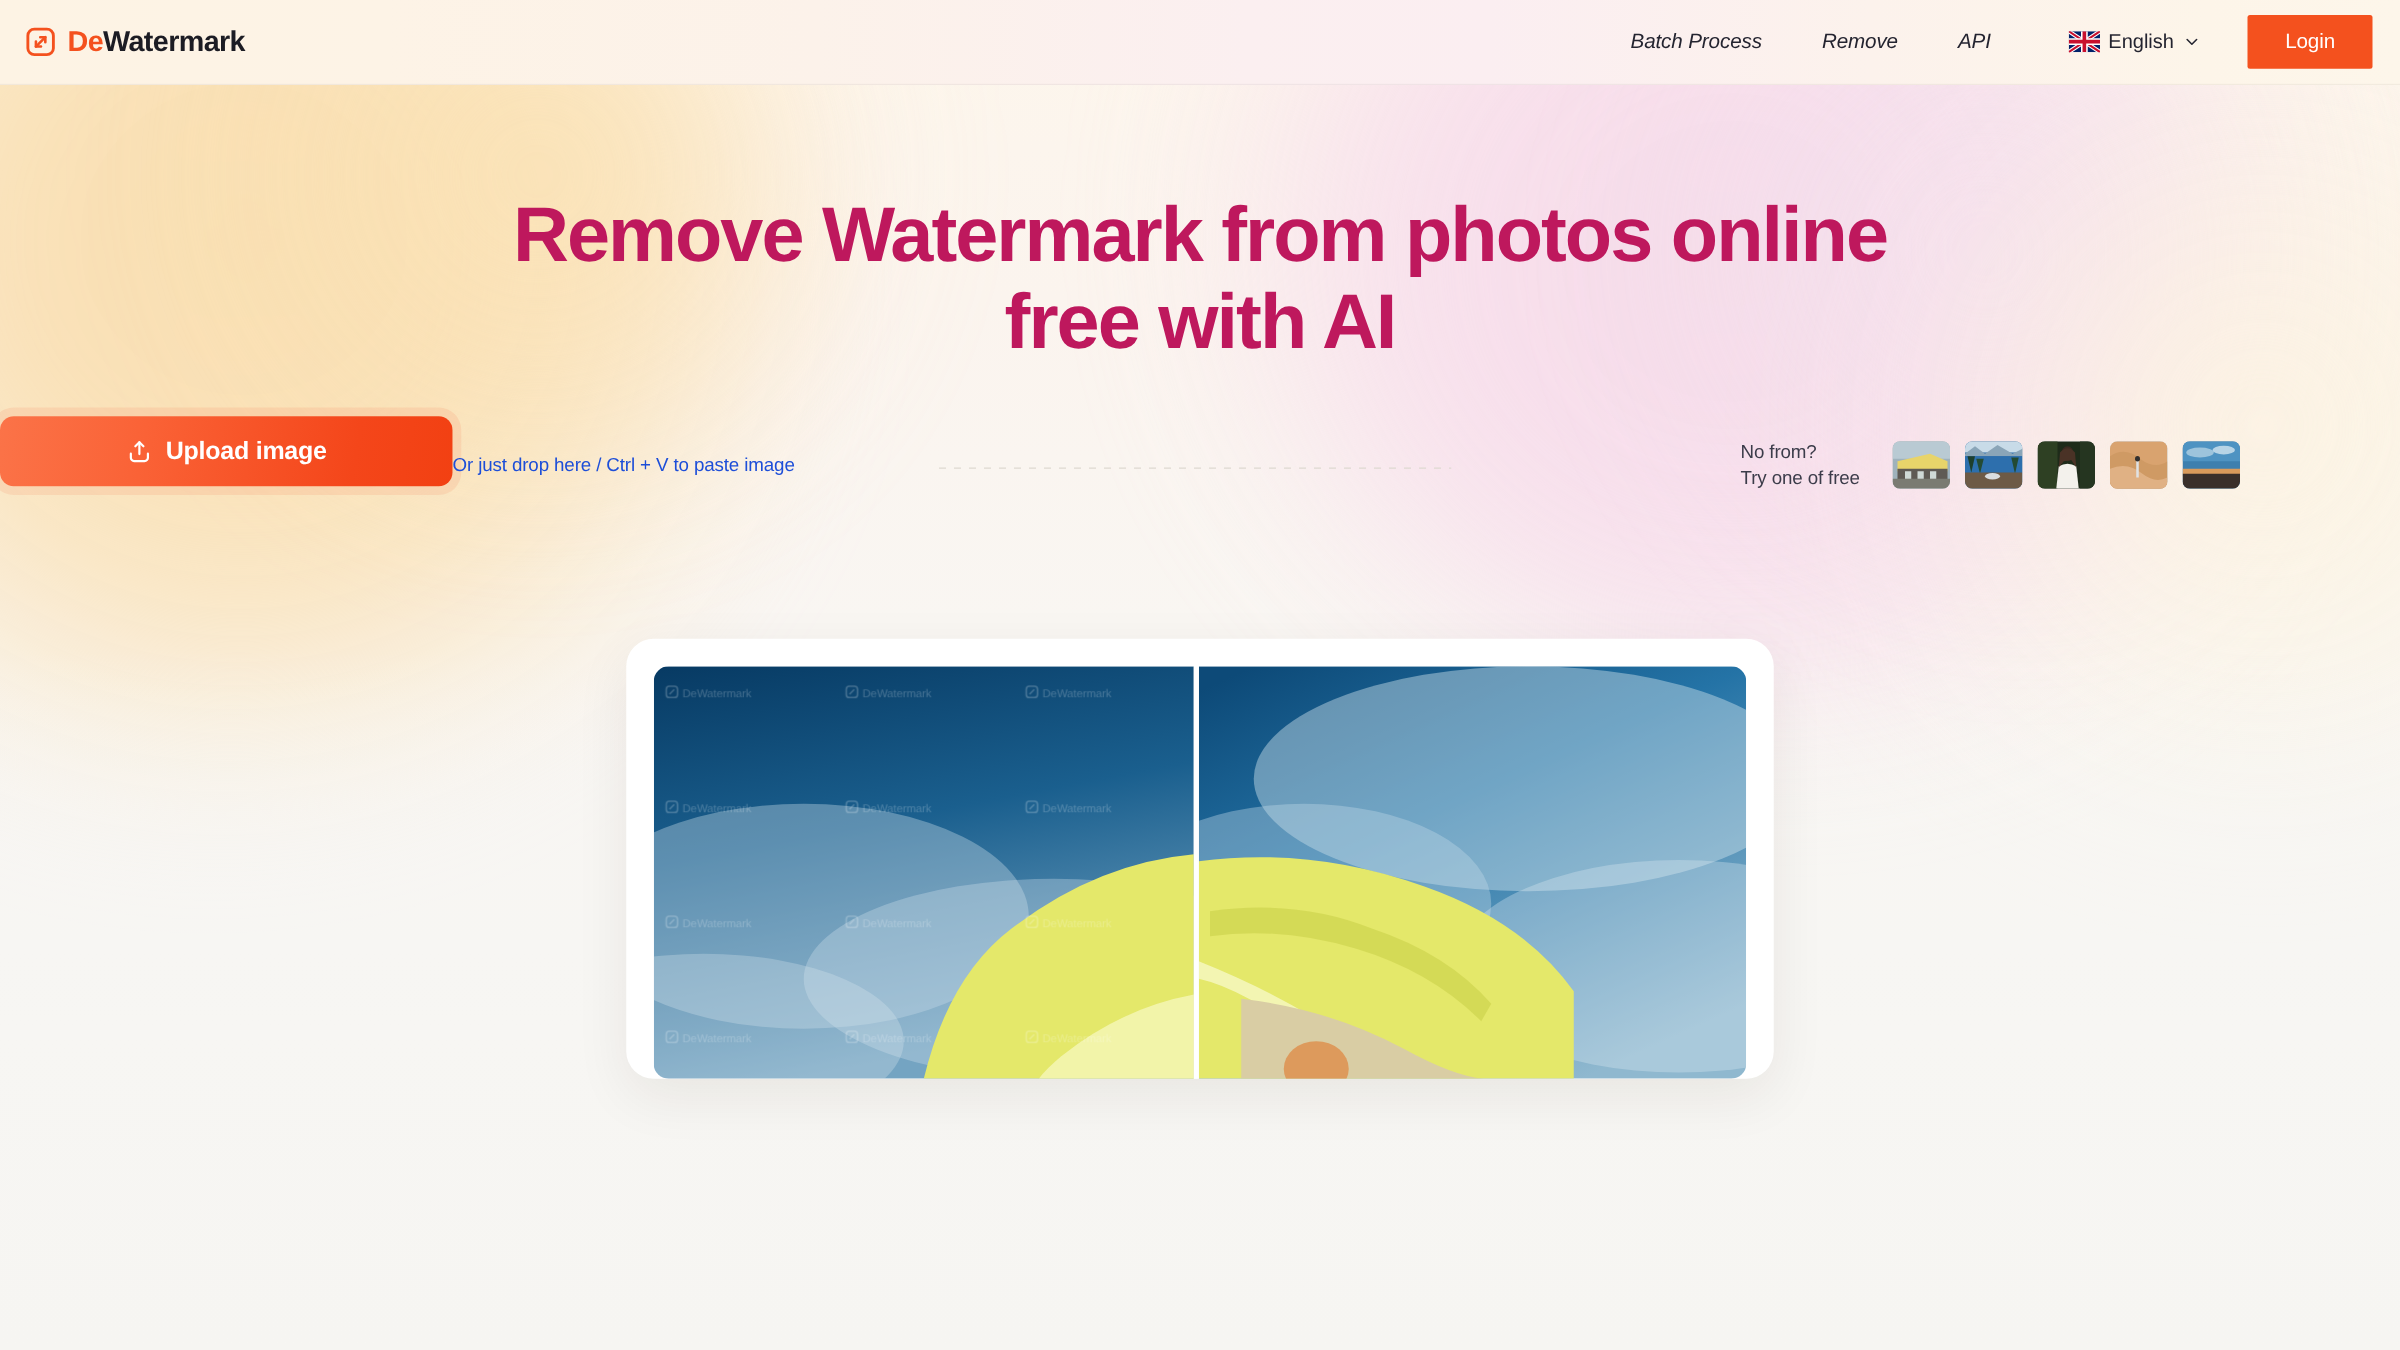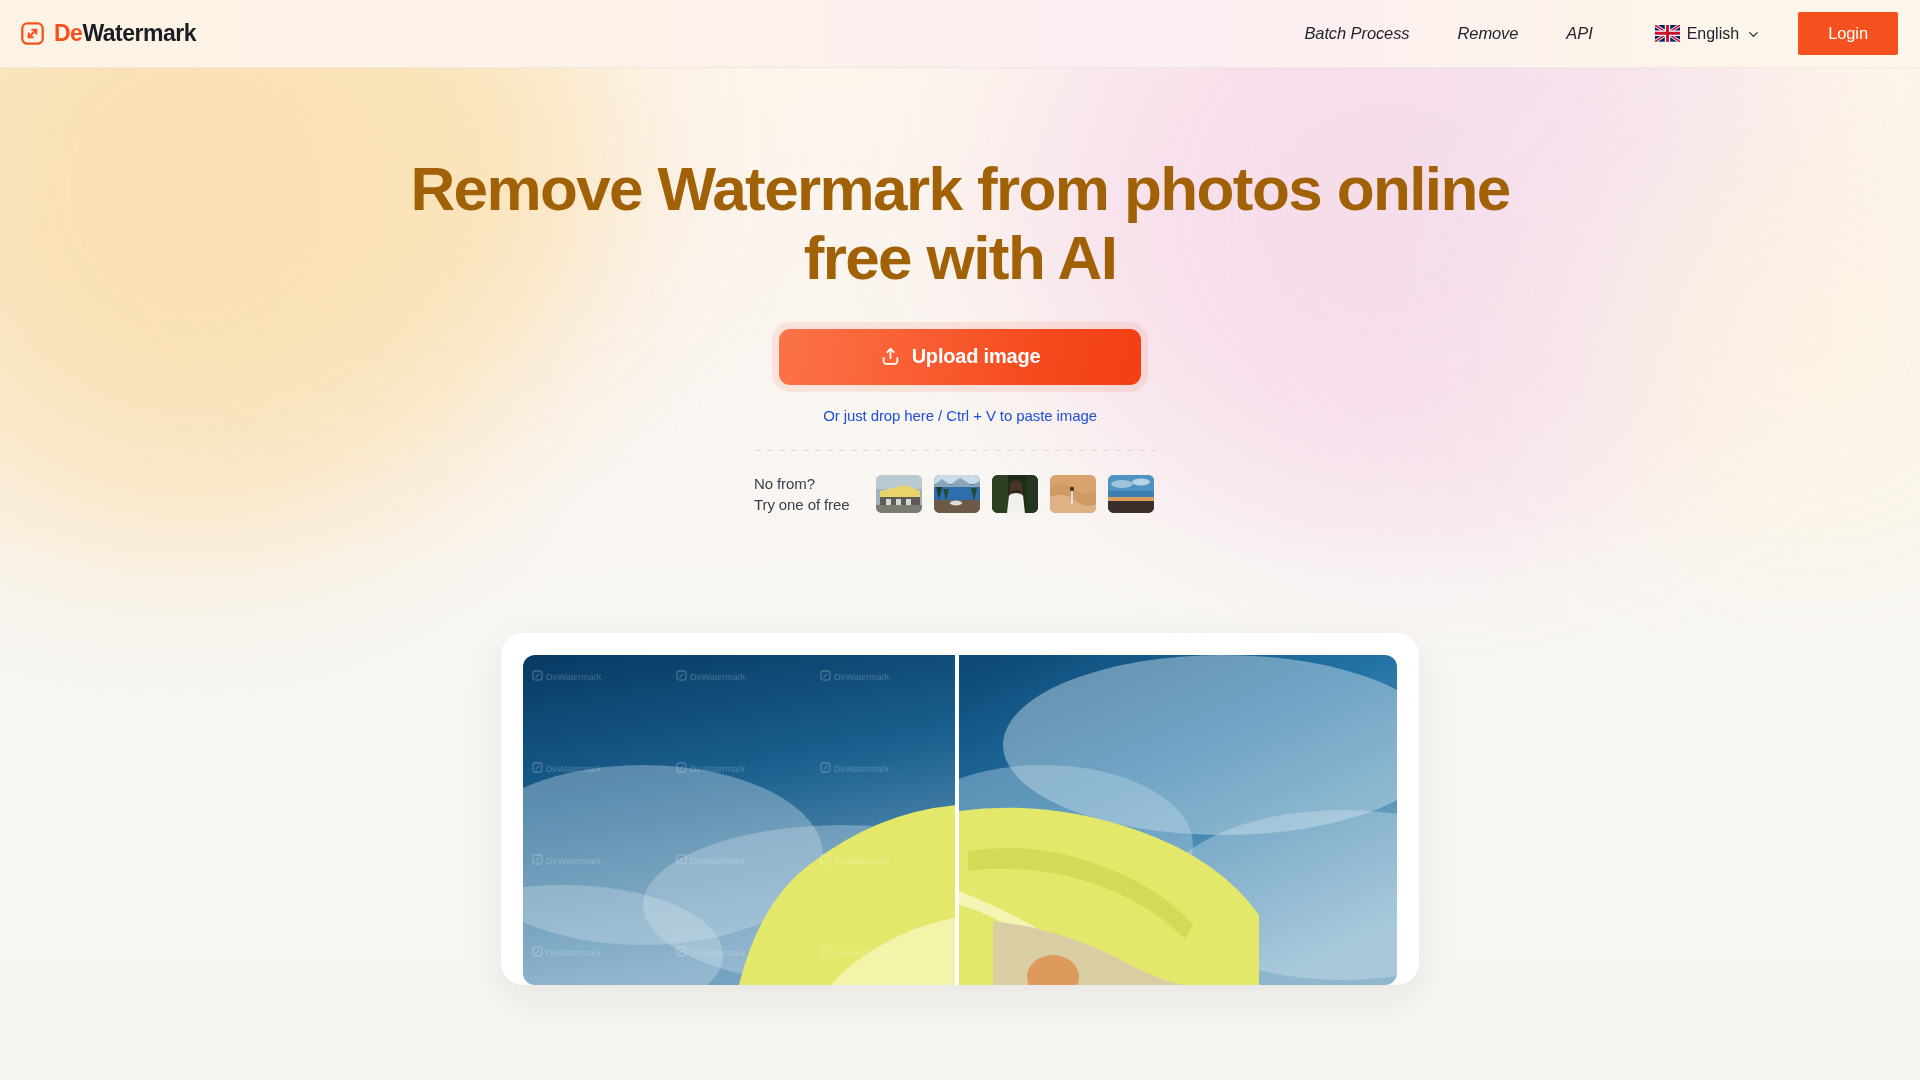--- a/index.html
+++ b/index.html
@@ -157,36 +157,35 @@
   .hero {
     position: relative;
     z-index: 5;
     text-align: center;
     padding-top: 86px;
   }
   .hero h1 {
     font-size: 62px;
     line-height: 1.12;
     font-weight: 700;
-    color: #a16207;
+    color: #be185d;
     letter-spacing: -1.6px;
     max-width: 1100px;
     margin: 0 auto;
   }
   .hero-sub {
     margin-top: 44px;
     font-size: 19.5px;
     color: #2c2c38;
     letter-spacing: -.15px;
   }
 
   .upload-wrap {
     margin-top: 36px;
     display: flex;
-    flex-direction: column;
     align-items: center;
   }
   .upload-btn {
     width: 362px;
     height: 56px;
     border: none;
     border-radius: 11px;
     background: linear-gradient(100deg, #fb7348 0%, #fa6236 32%, #f4461a 78%, #f24012 100%);
     box-shadow: 0 0 0 7px rgba(250, 110, 70, .13);
     color: #fff;

